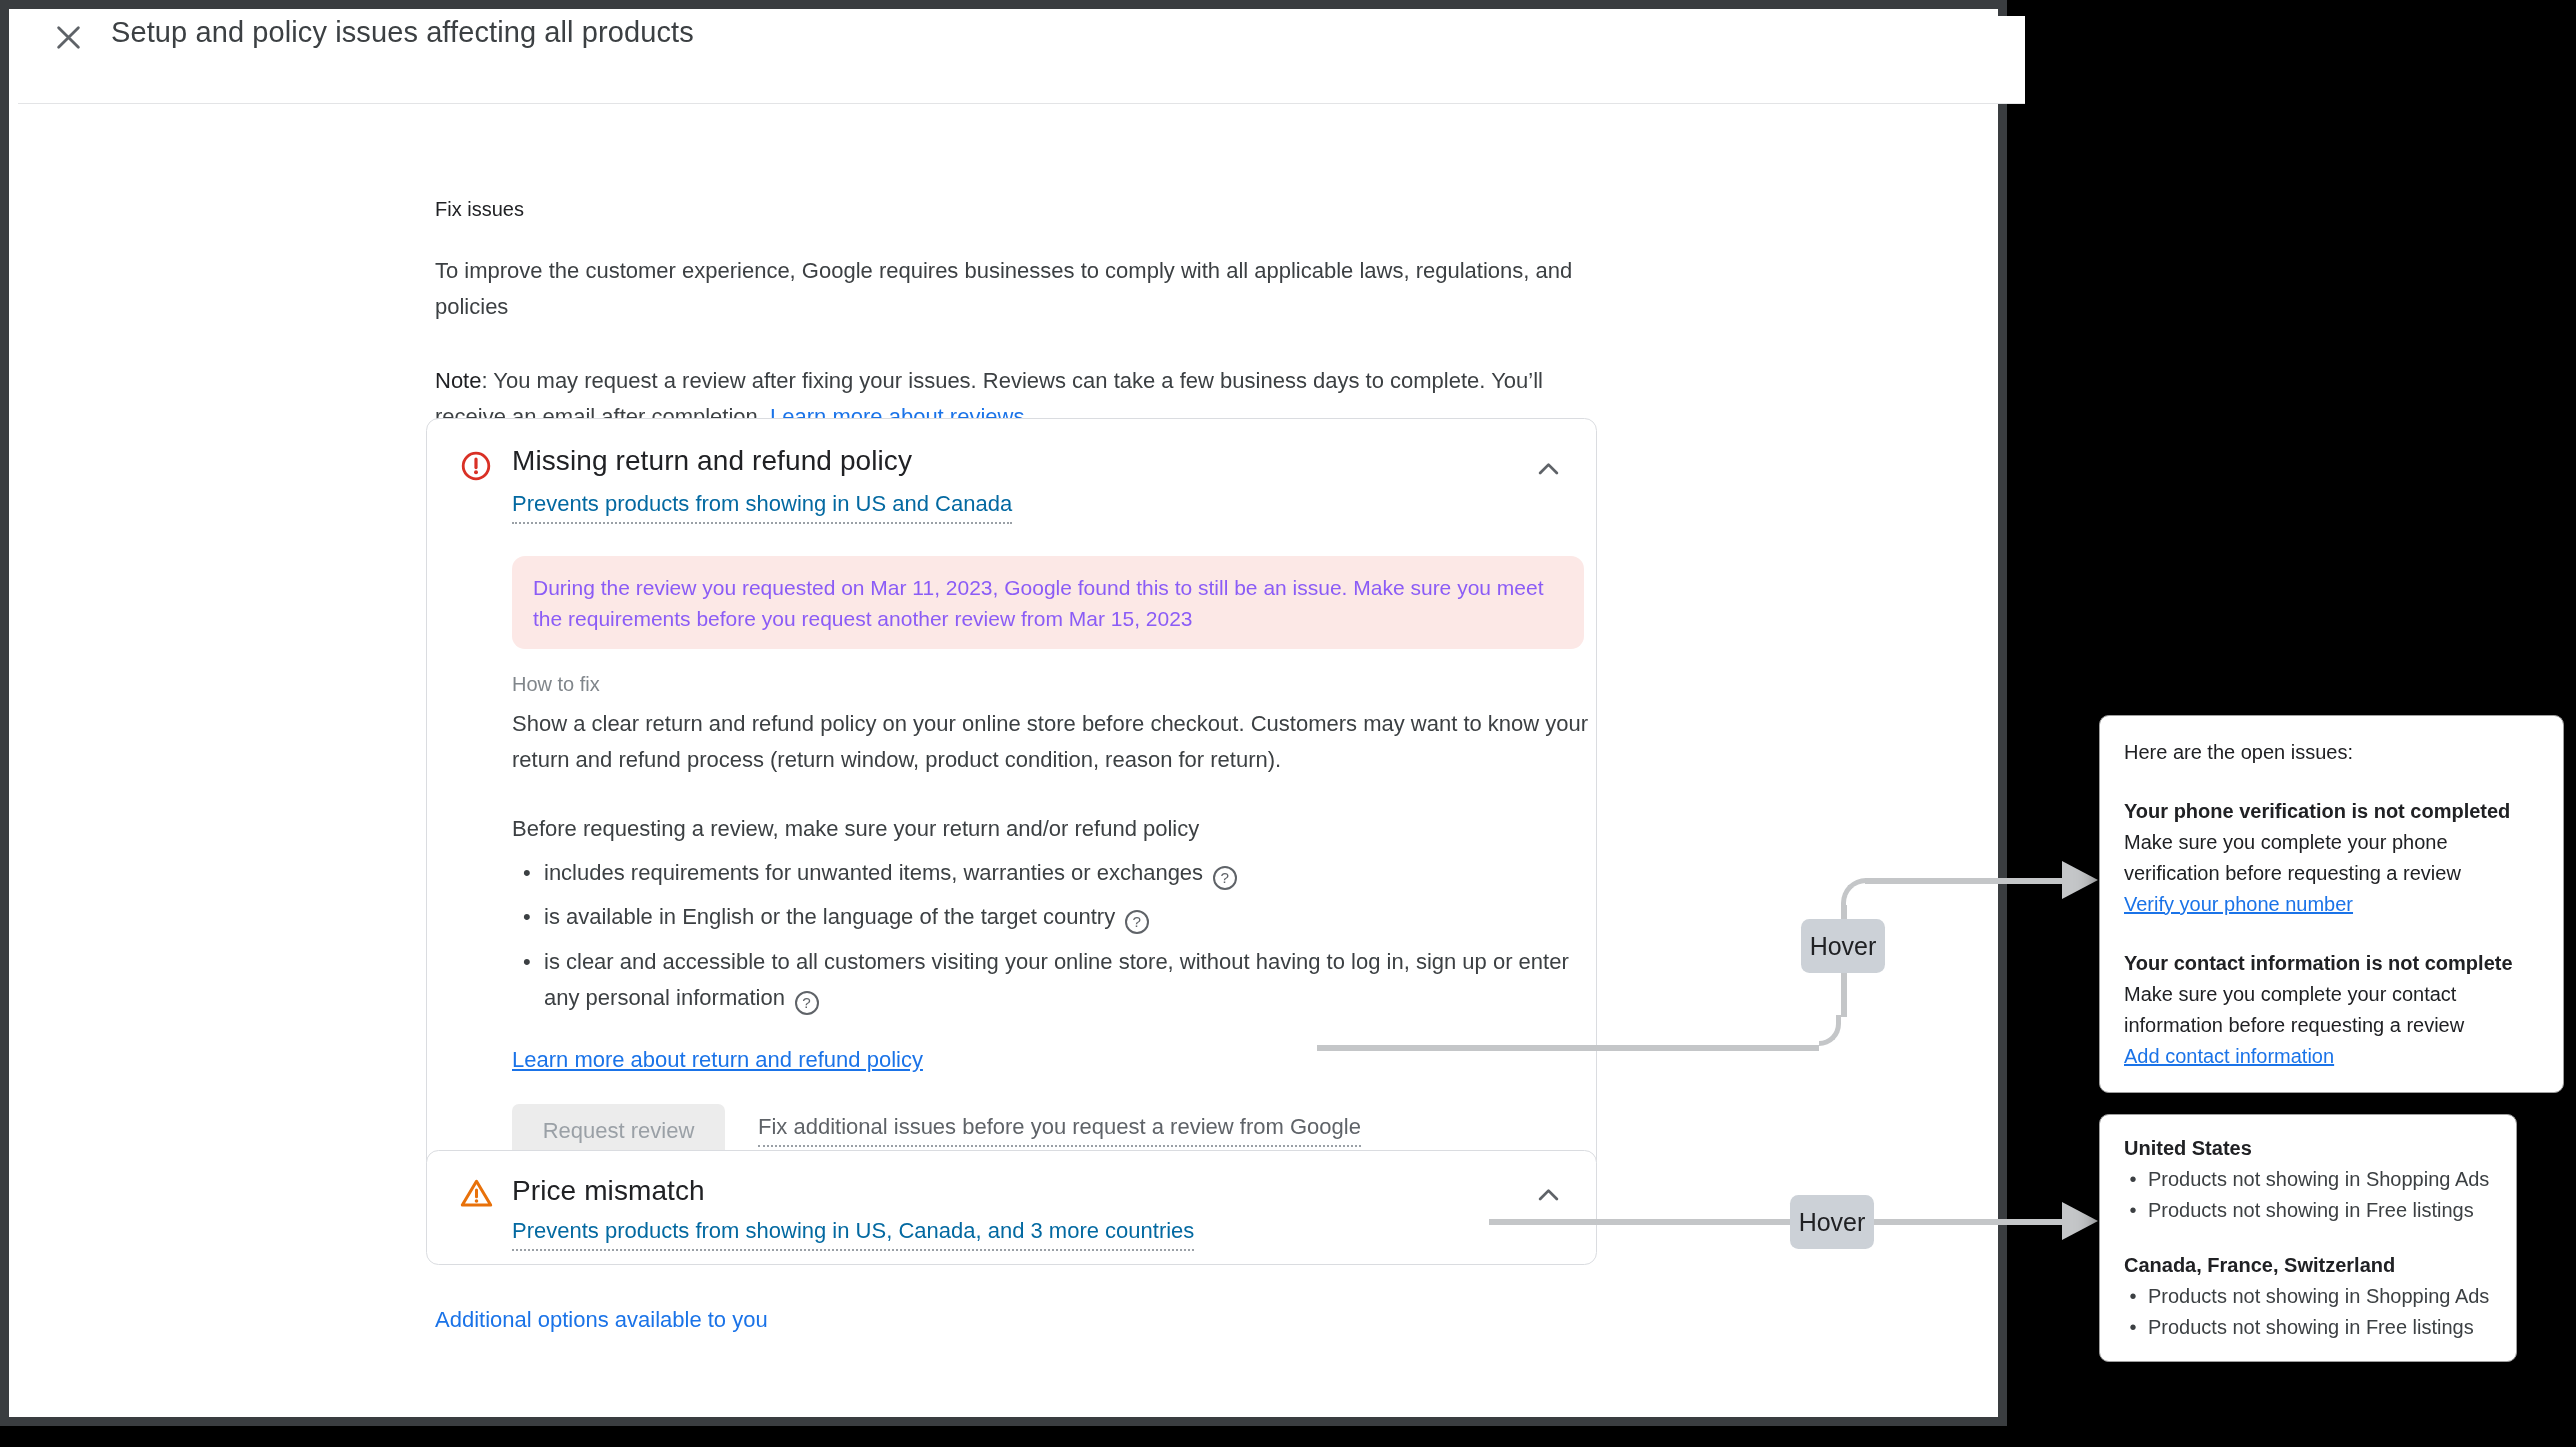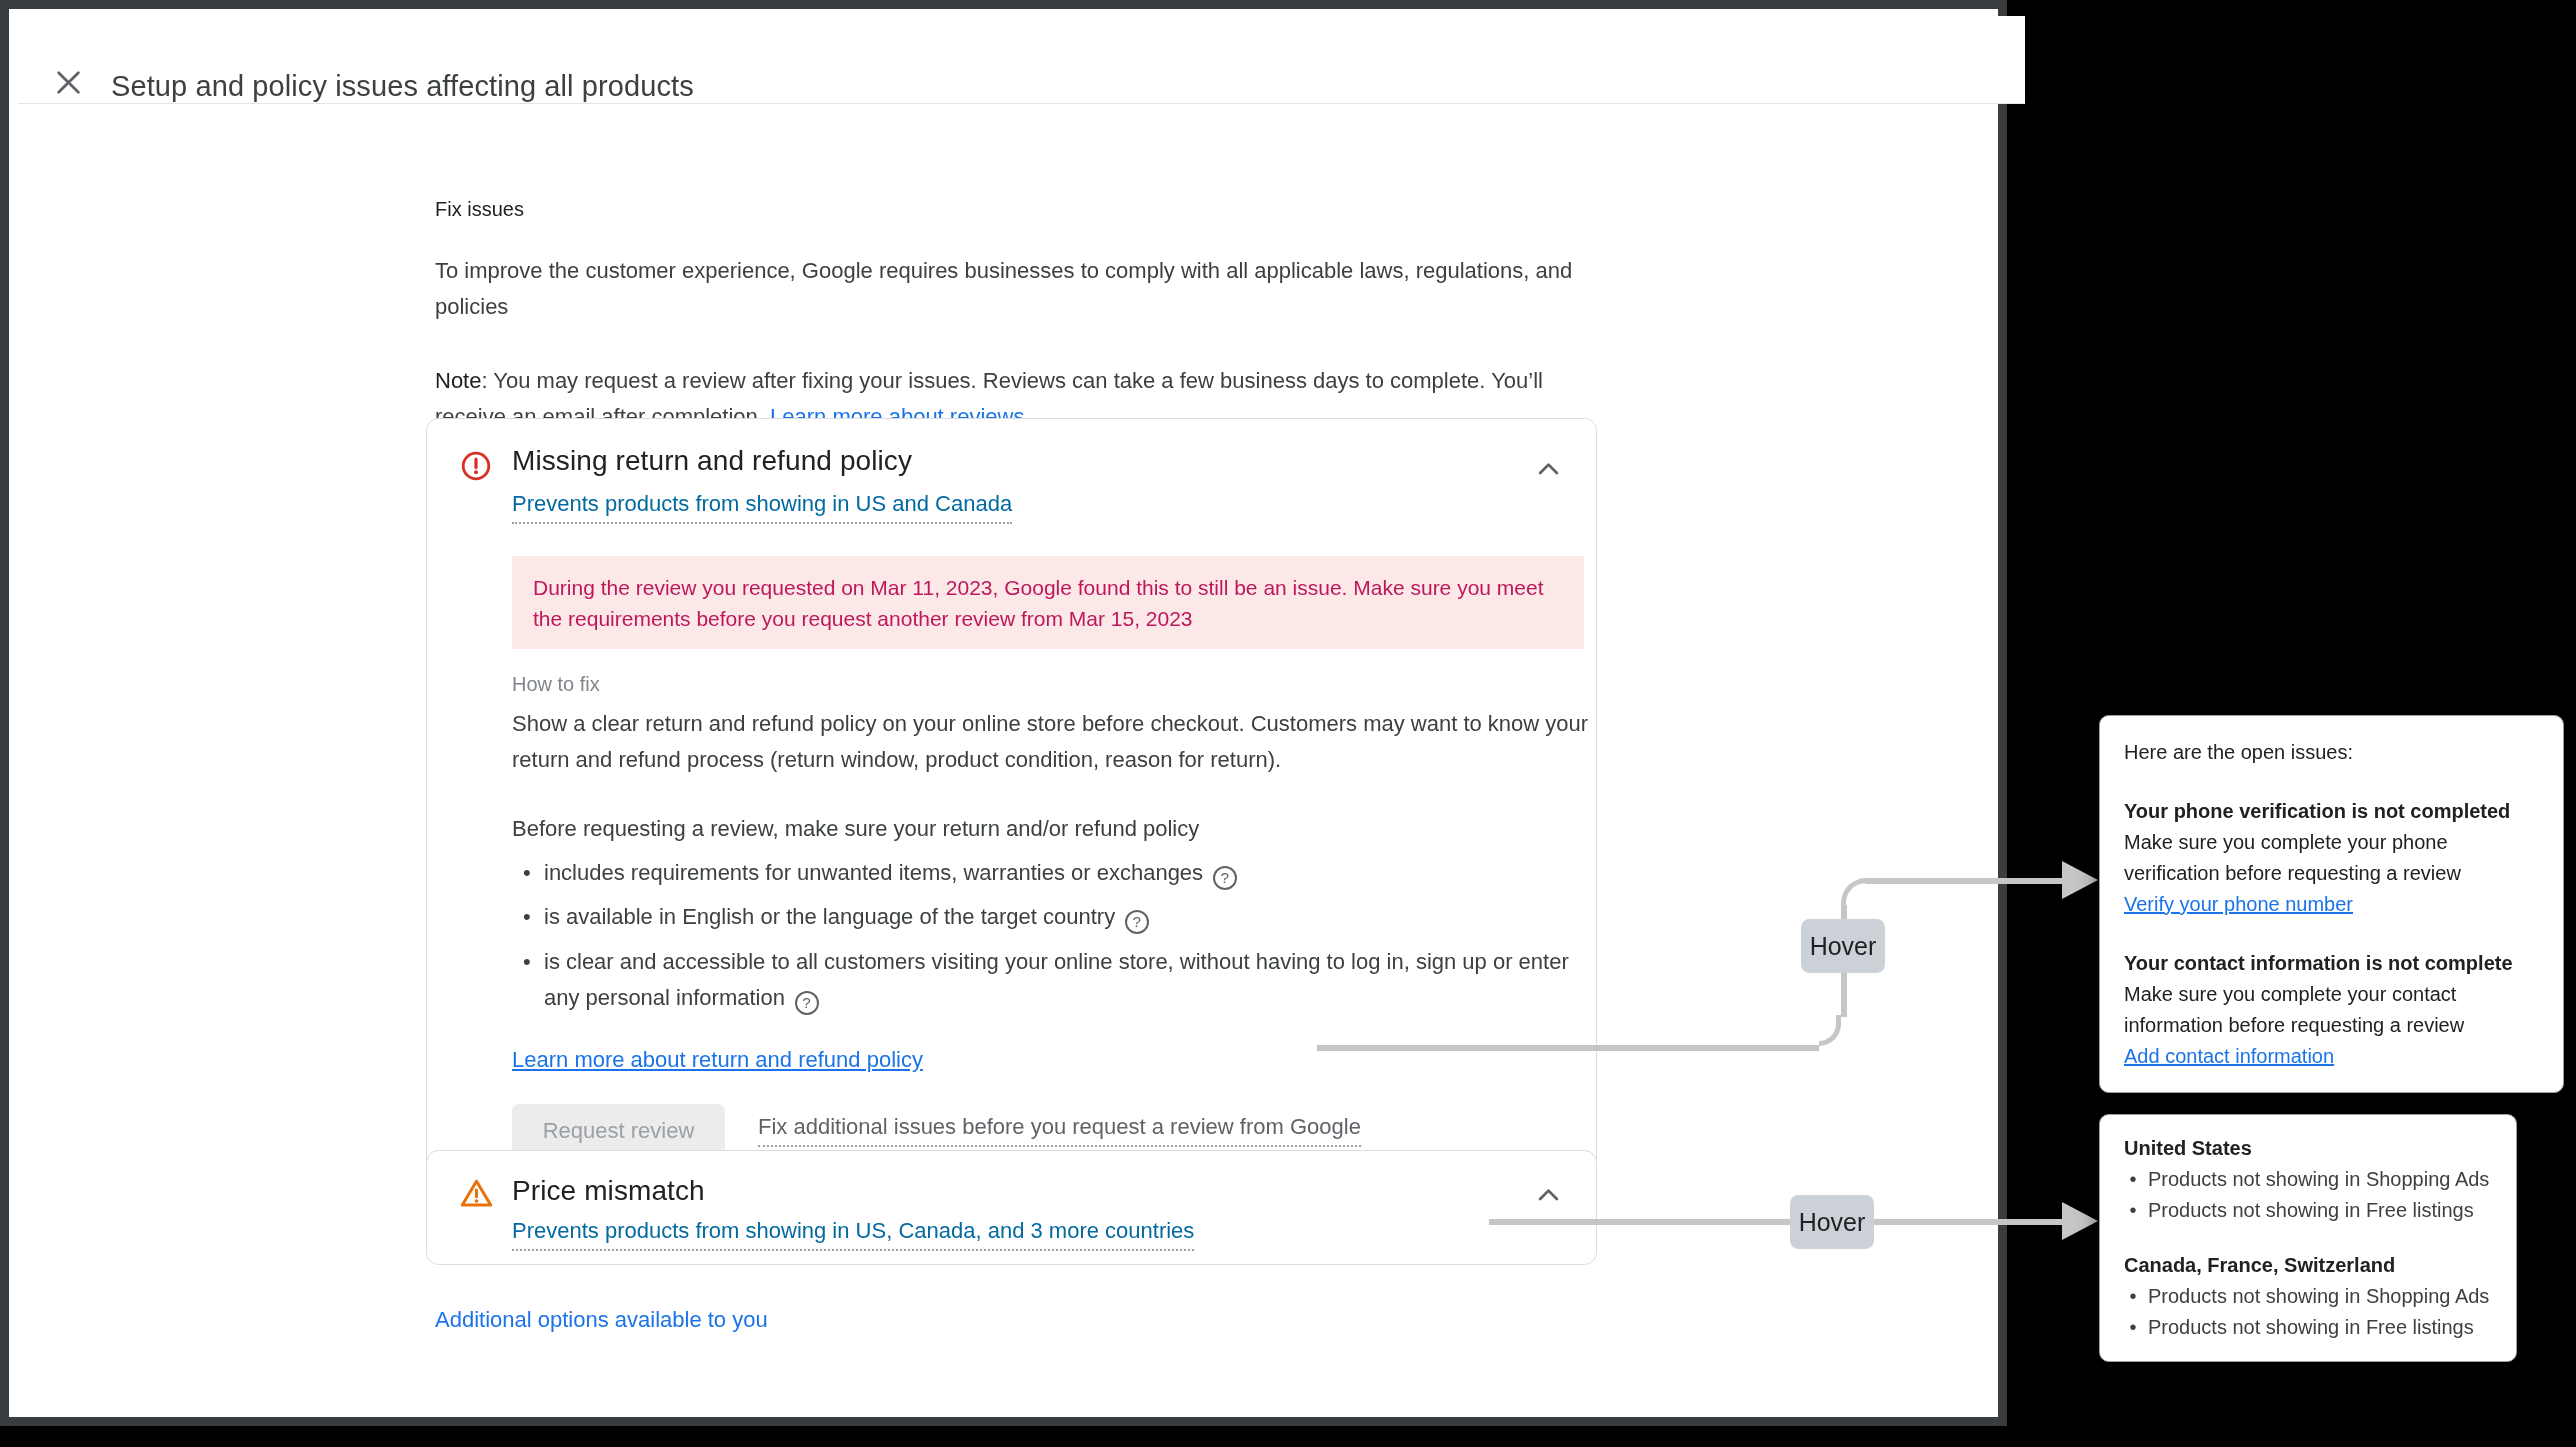--- a/index.html
+++ b/index.html
@@ -11,21 +11,21 @@
   }
   
   .dialog {
     position:absolute; left:0; top:0;
     width:2007px; height:1426px;
     background:#fff; border:9px solid #3a3d40;
   }
   .titlebar {
     position:absolute; left:9px; top:7px; width:2007px; height:88px;
     background:#fff; border-bottom:1.4px solid #e3e4e6;
-    display:flex; align-items:flex-end;
+    display:flex; align-items:flex-start;
   }
   .close-btn {
     background:none; border:none; cursor:pointer;
     margin-left:29px; width:42px; height:42px;
     display:flex; align-items:center; justify-content:center;
   }
   .dlg-title { font-size:29px; color:#3c4043; margin-left:22px; letter-spacing:0.1px; }
 
   
   .intro { position:absolute; left:426px; top:189px; width:1183px; }
@@ -49,22 +49,22 @@
     position:absolute; right:28px; top:31px; width:39px; height:39px;
     background:none; border:none; cursor:pointer;
   }
   .card-main { padding-left:52px; }
   .card-title { font-size:28px; color:#202124; letter-spacing:0.1px; }
   .card-sub {
     display:inline-block; margin-top:14px; font-size:22px; color:#0369a1;
     border-bottom:2.8px dotted #9aa0a6; padding-bottom:4.9px; cursor:default;
   }
   .alert {
-    margin-top:32px; width:1072px; background:#fce8e6; border-radius:1px;
-    padding:15.3px 21px; font-size:21px; line-height:31px; color:#be185d;
+    margin-top:32px; width:1072px; background:#fce8e6; border-radius:13px;
+    padding:15.3px 21px; font-size:21px; line-height:31px; color:#8b5cf6;
   }
   .howto-label { margin-top:24px; font-size:20px; color:#80868b; }
   .howto-text { margin-top:9.7px; font-size:22px; line-height:36px; color:#3c4043; width:1086px; }
   .check-intro { margin-top:33px; font-size:22px; line-height:36px; color:#3c4043; }
   ul.checks { list-style:none; margin-top:8.4px; width:1086px; }
   ul.checks li {
     position:relative; padding-left:32px; margin-top:8.4px;
     font-size:22px; line-height:36px; color:#3c4043;
   }
   ul.checks li::before { content:"•"; position:absolute; left:11px; color:#3c4043; }

